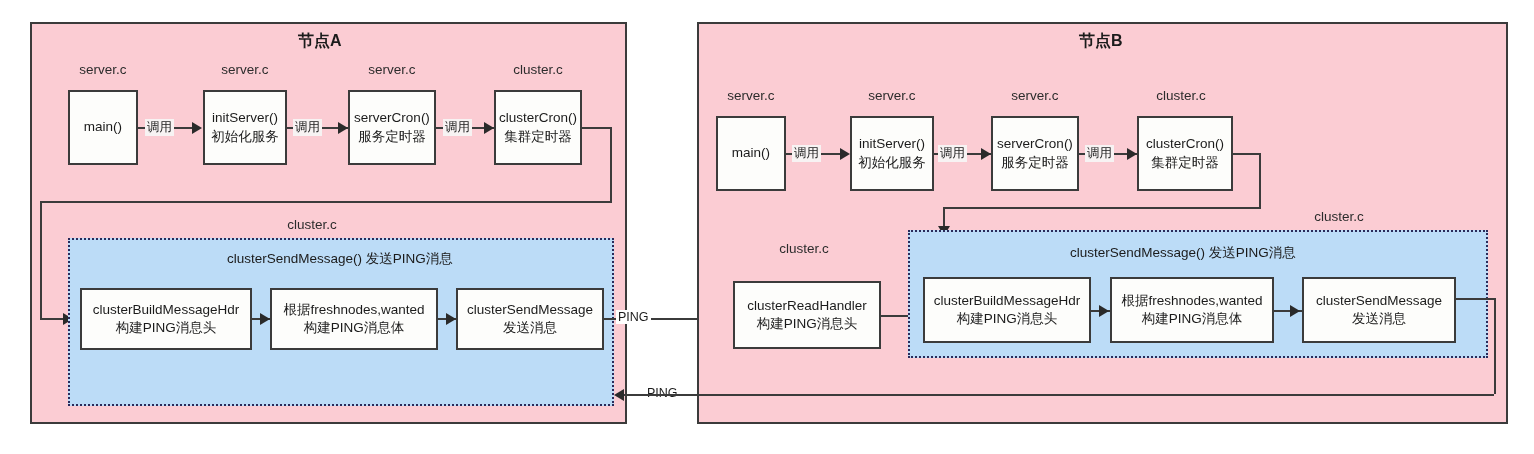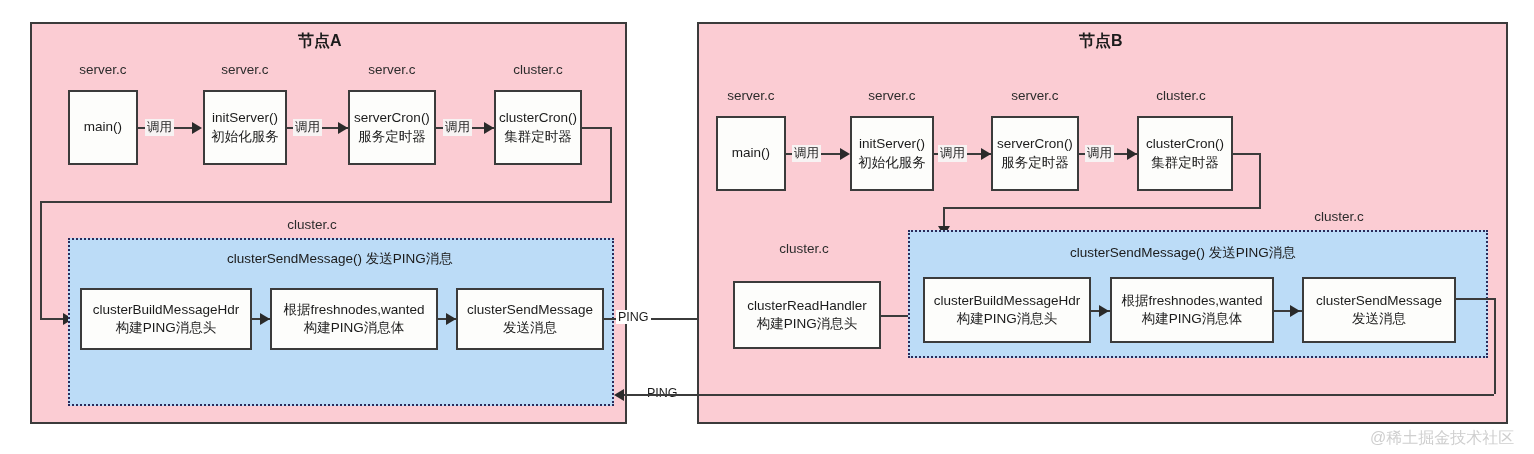--- a/index.html
+++ b/index.html
@@ -218,14 +218,13 @@
 
   <div class="hline" style="left:1091px;top:310px;width:19px;"></div>
   <div class="arrow-r" style="left:1099px;top:305px;"></div>
   <div class="hline" style="left:1274px;top:310px;width:28px;"></div>
   <div class="arrow-r" style="left:1290px;top:305px;"></div>
 
   <div class="hline" style="left:1456px;top:298px;width:40px;"></div>
   <div class="vline" style="left:1494px;top:298px;height:96px;"></div>
   <div class="hline" style="left:624px;top:394px;width:870px;"></div>
 
-  <div class="watermark" style="left:1370px;top:428px;">@稀土掘金技术社区</div>
 </div>
 
 </body></html>

